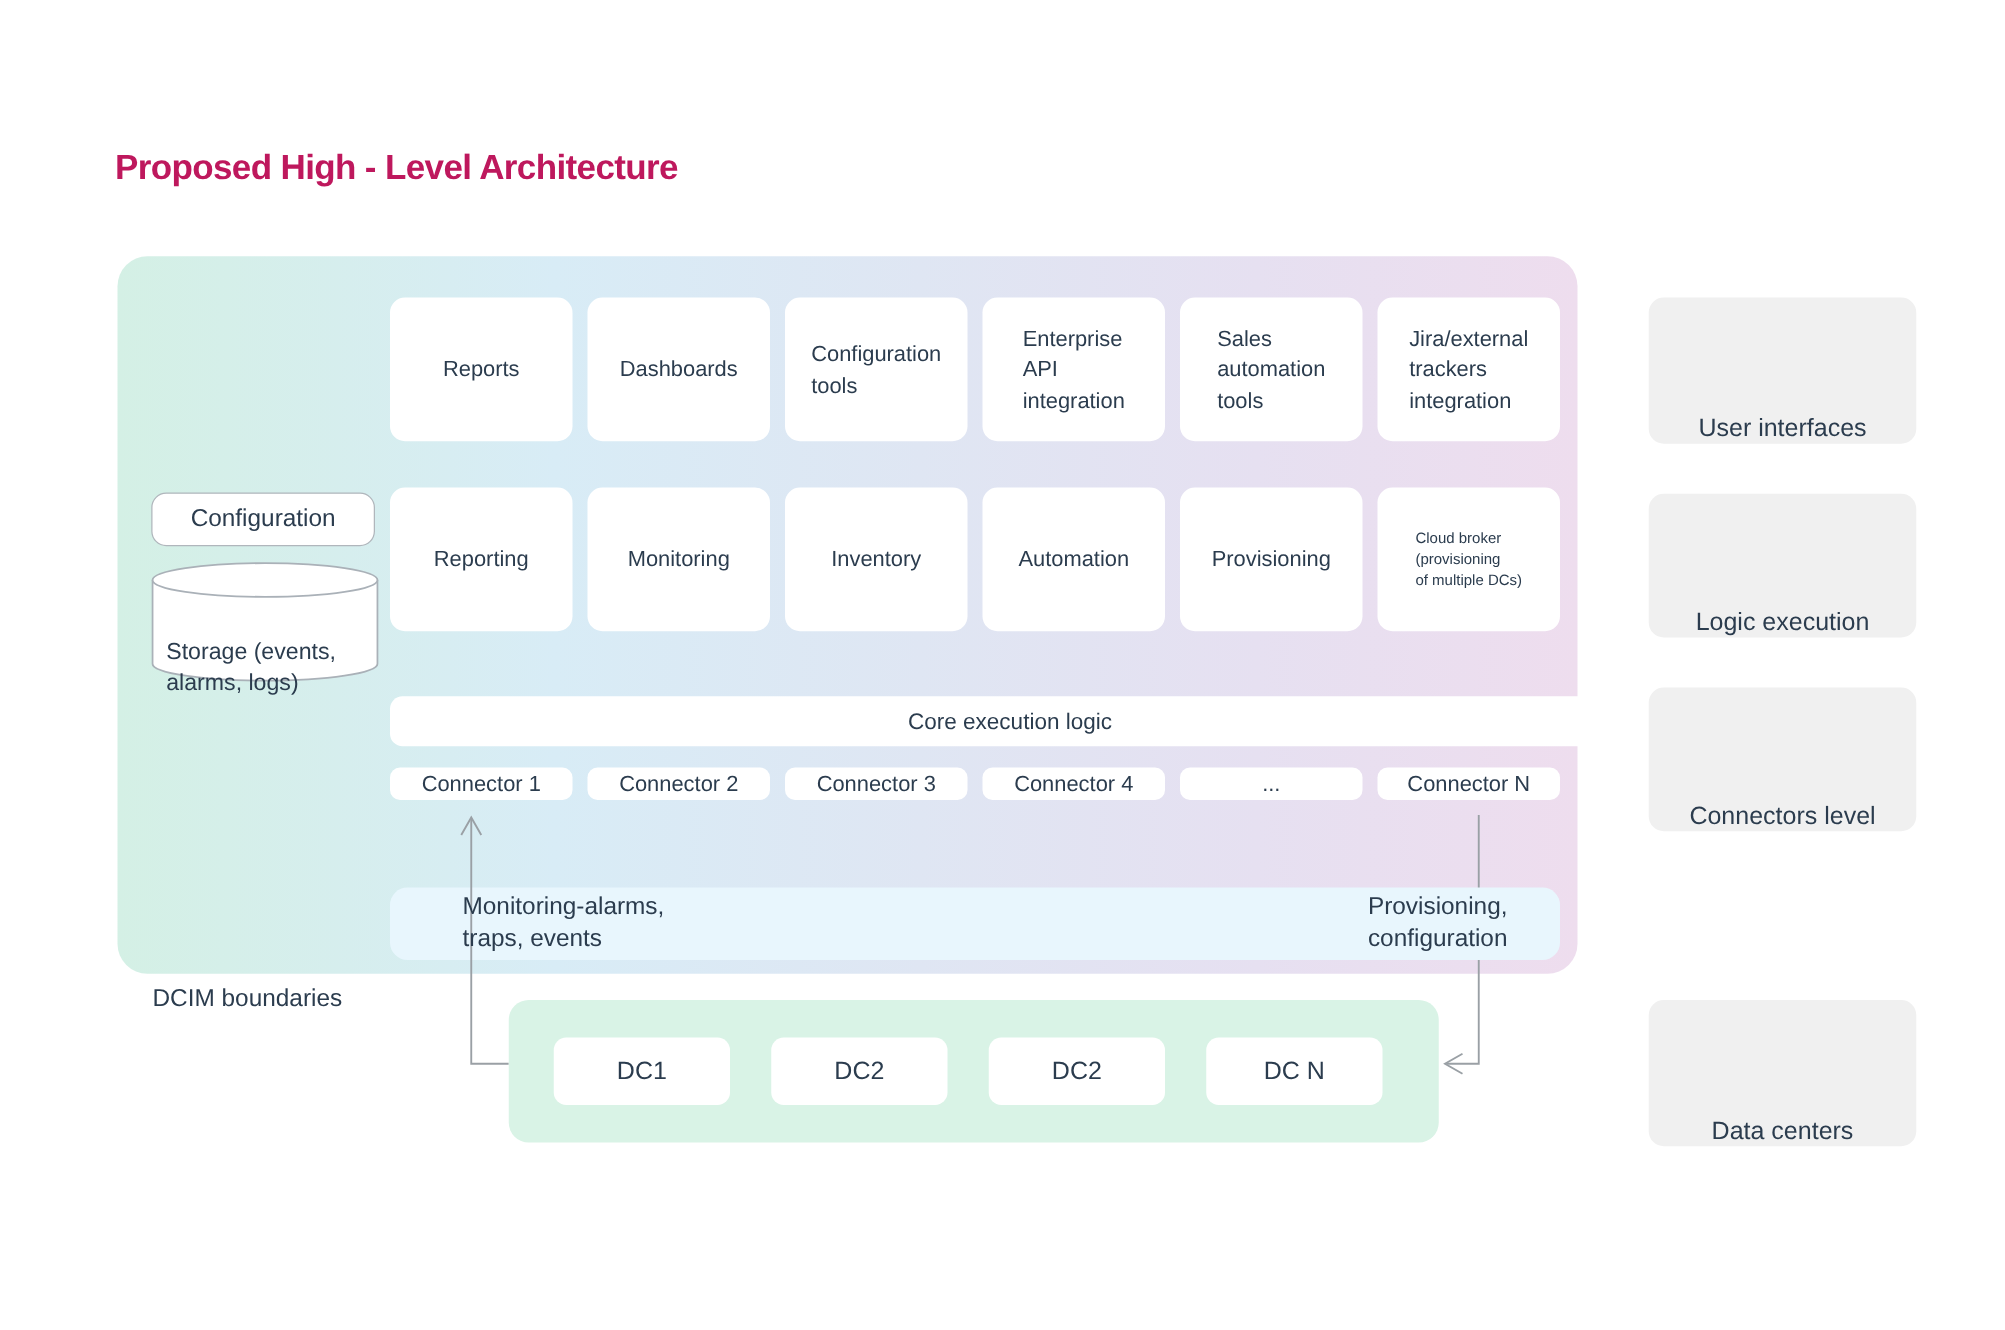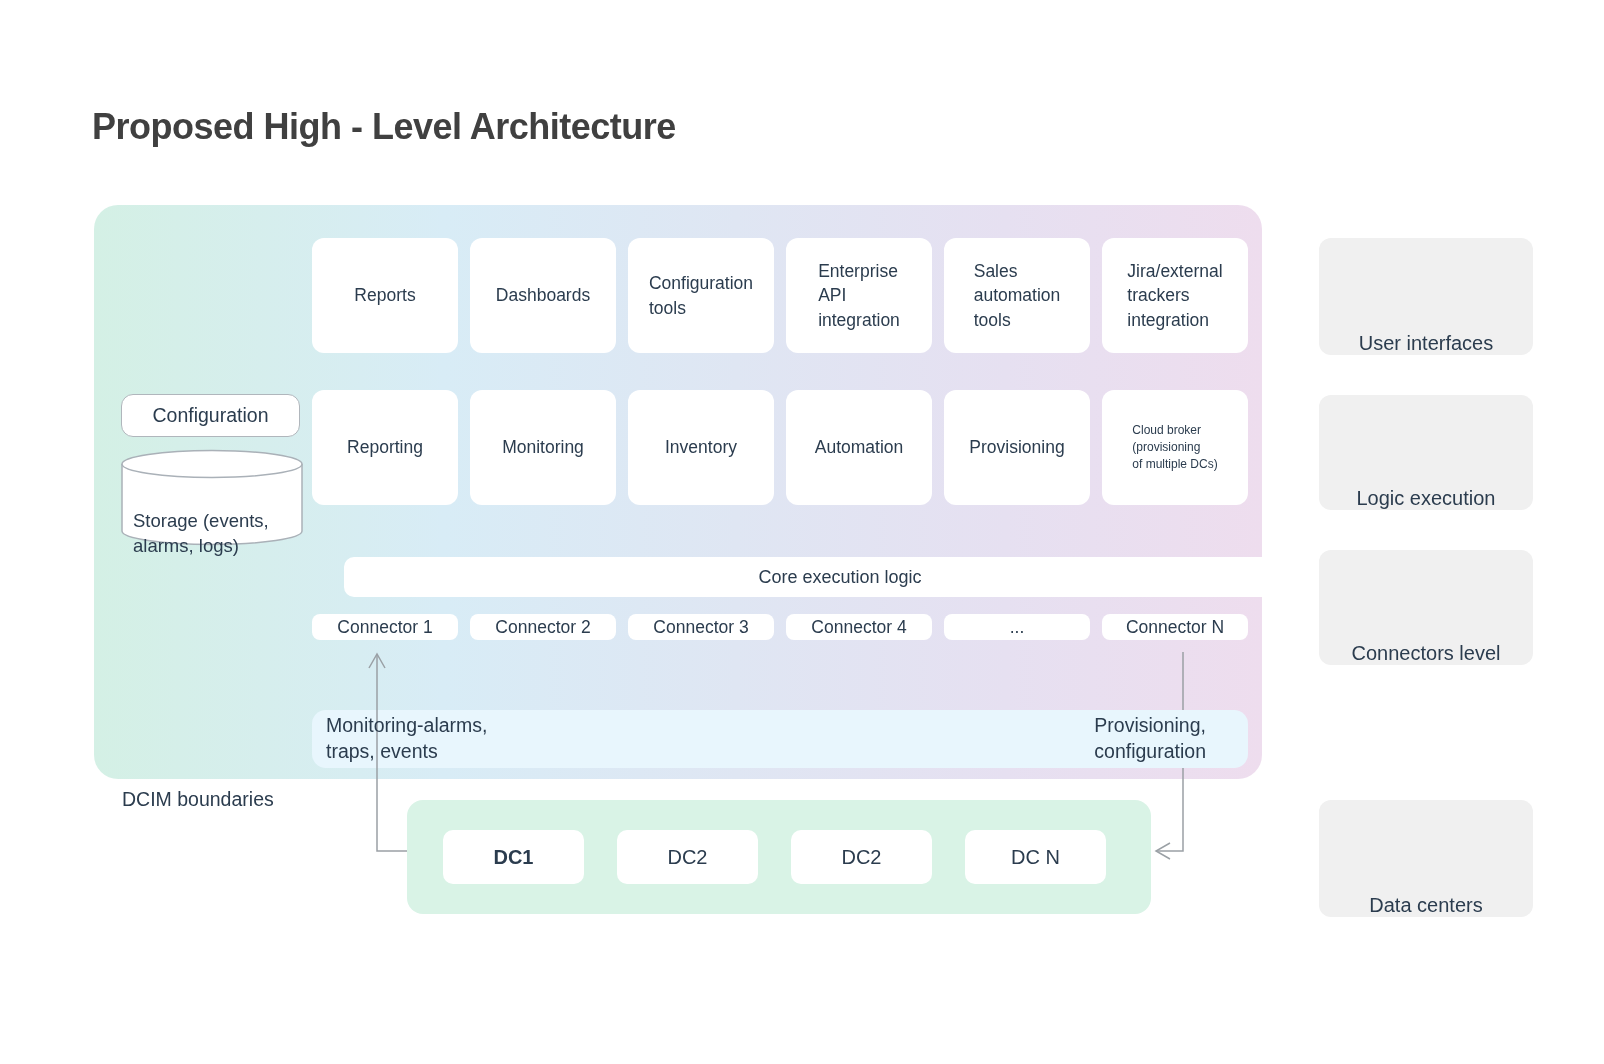--- a/index.html
+++ b/index.html
@@ -2,52 +2,52 @@
 <html><head>
 <meta charset="utf-8">
 <style>
   html,body { margin:0; padding:0; background:#ffffff; }
   .canvas {
     position:relative; width:1604px; height:1064px; background:#ffffff;
     font-family:"Liberation Sans","DejaVu Sans",sans-serif; color:#2b3c4e; overflow:hidden;
   }
   .abs { position:absolute; }
   .title {
-    left:92px; top:104px; width:900px;
-    font-size:36px; font-weight:bold; color:#404040; line-height:1.25; letter-spacing:-0.5px;
+    left:92px; top:116px; width:900px;
+    font-size:28px; font-weight:bold; color:#be185d; line-height:1.25; letter-spacing:-0.5px;
   }
   .panel {
     left:94px; top:205px; width:1168px; height:574px; border-radius:24px;
     background:linear-gradient(90deg,#d4f0e5 0%,#d8ecf6 30%,#dfe6f3 55%,#e6e0f1 78%,#eeddee 100%);
   }
   .wbox {
     background:#ffffff; border-radius:12px;
     display:flex; align-items:center; justify-content:center;
   }
   .txt { white-space:pre-line; text-align:left; font-size:17.5px; line-height:1.38; }
   .txt.small { font-size:12px; line-height:1.4; }
   .rowbox { width:146px; height:115px; }
   .row1 { top:33px; }
   .row2 { top:185px; }
   .c0 { left:218px; } .c1 { left:376px; } .c2 { left:534px; }
   .c3 { left:692px; } .c4 { left:850px; } .c5 { left:1008px; }
   .corebar {
     left:218px; top:352px; width:992px; height:40px; border-radius:10px; background:#ffffff;
-    display:flex; align-items:center; justify-content:center; font-size:18px;margin-left:32px;
+    display:flex; align-items:center; justify-content:center; font-size:18px;
   }
   .connector {
     top:409px; width:146px; height:26px; border-radius:8px; background:#ffffff;
     display:flex; align-items:center; justify-content:center; font-size:17.5px;
   }
   .flowbar {
     left:218px; top:505px; width:936px; height:58px; border-radius:14px; background:#e8f6fd;
     display:flex; align-items:center; justify-content:space-between;
     padding:0 42px 0 14px; box-sizing:border-box;
   }
-  .flowtxt { white-space:pre-line; font-size:19.5px; line-height:1.32; position:relative; z-index:2; }
+  .flowtxt { white-space:pre-line; font-size:19.5px; line-height:1.32; position:relative; z-index:2;margin-left:44px; }
   .configbox {
     left:27px; top:189px; width:179px; height:43px; background:#ffffff;
     border:1.5px solid #b0b6bc; border-radius:12px; box-sizing:border-box;
     display:flex; align-items:center; justify-content:center; font-size:19.5px;
   }
   .cyl { left:27px; top:244px; width:182px; height:97px; }
   .cyltxt { left:12px; top:20px; white-space:pre-line; font-size:18.5px; line-height:1.35;margin-top:40px; }
   .sidebox {
     left:1319px; width:214px; background:#f0f0f0; border-radius:12px;
     display:flex; align-items:flex-end; justify-content:center; font-size:20px;
@@ -166,21 +166,21 @@
 
     <svg class="abs arrowsvg" width="1168" height="720">
       <path class="ln" d="M313,646 L283,646 L283,450"></path>
       <polyline class="ln" points="275,463 283,449 291,463"></polyline>
     </svg>
   </div>
 
   <div class="abs dcim">DCIM boundaries</div>
 
   <div class="abs dcpanel">
-    <div class="abs dcbox" style="left:36px;font-weight:bold;">
+    <div class="abs dcbox" style="left:36px;">
         <span>DC1</span>
       </div>
     <div class="abs dcbox" style="left:210px;">
         <span>DC2</span>
       </div>
     <div class="abs dcbox" style="left:384px;">
         <span>DC2</span>
       </div>
     <div class="abs dcbox" style="left:558px;">
         <span>DC N</span>

